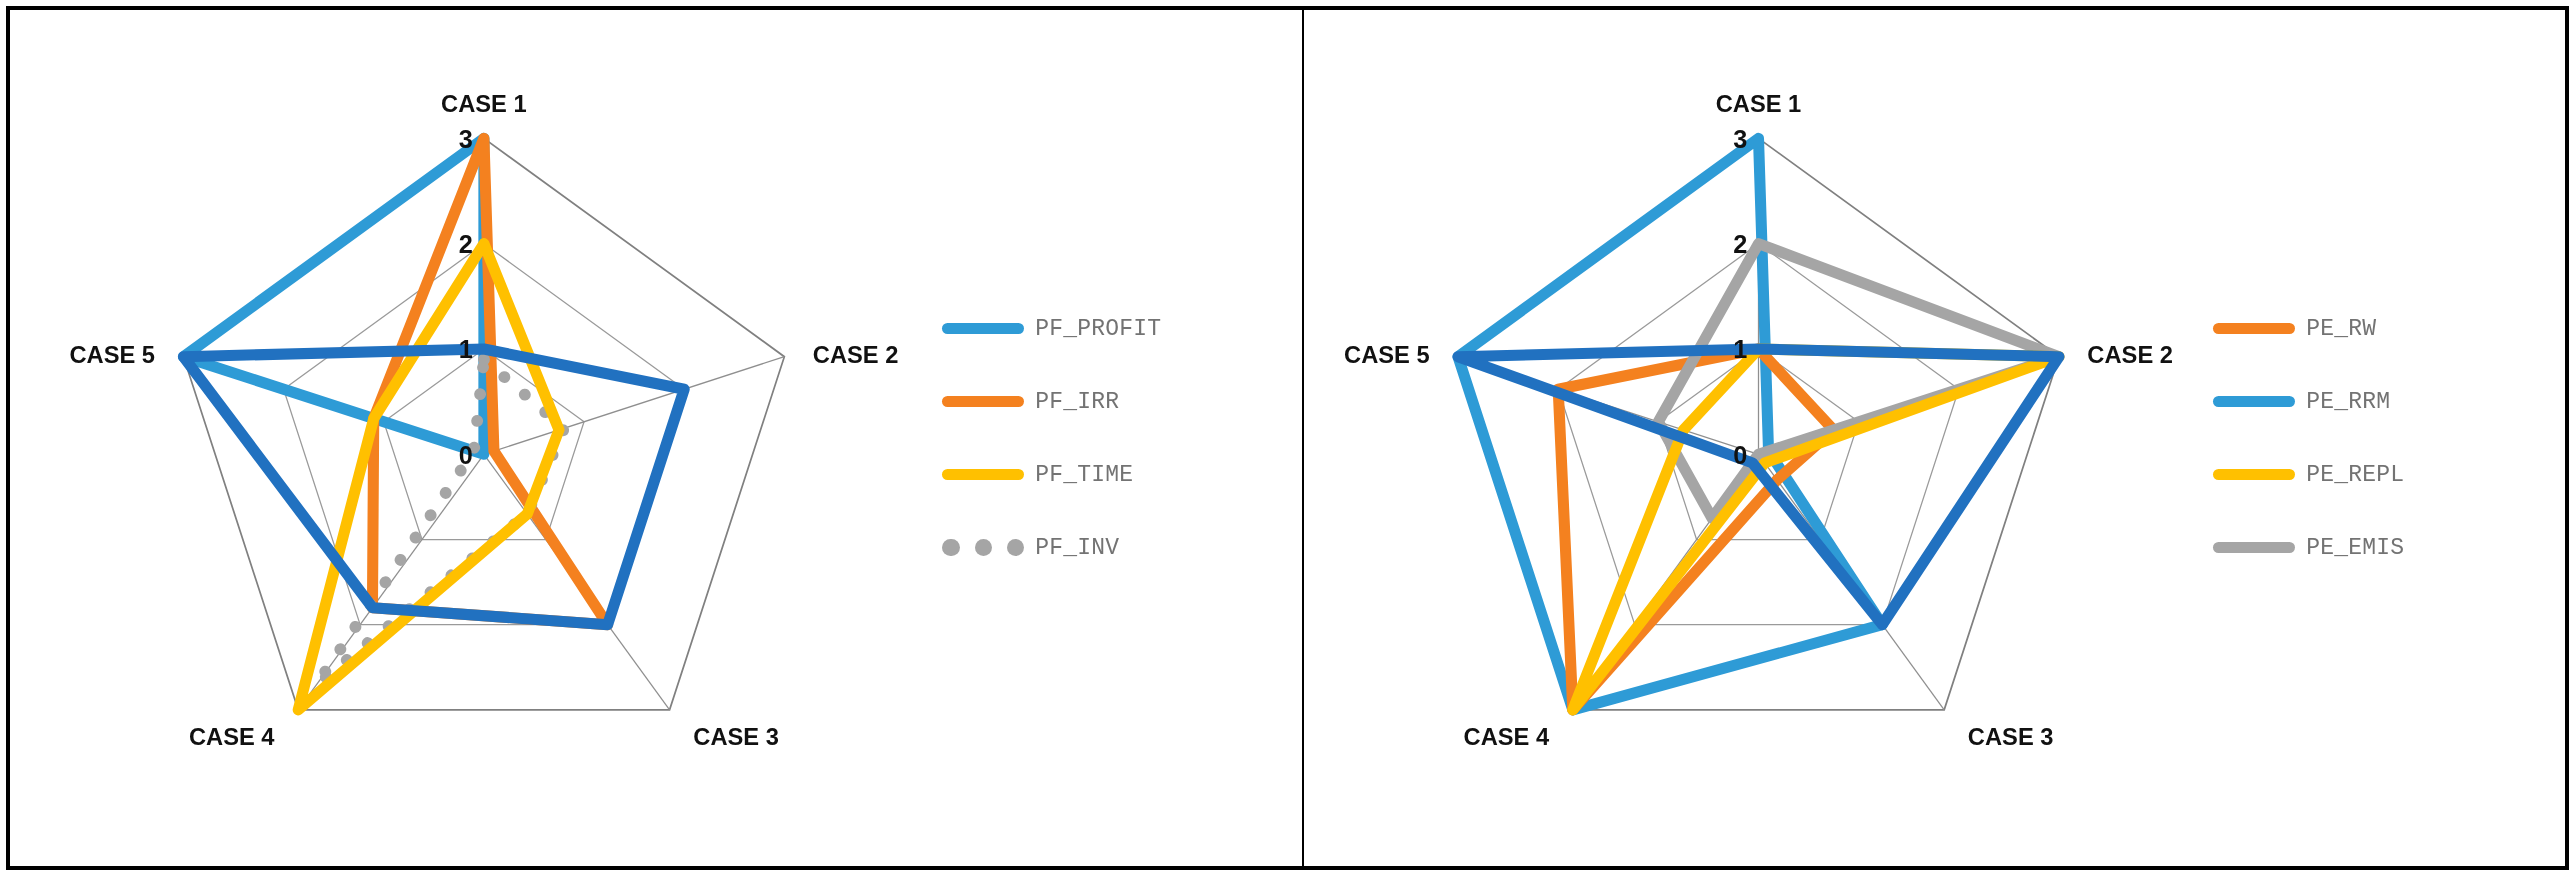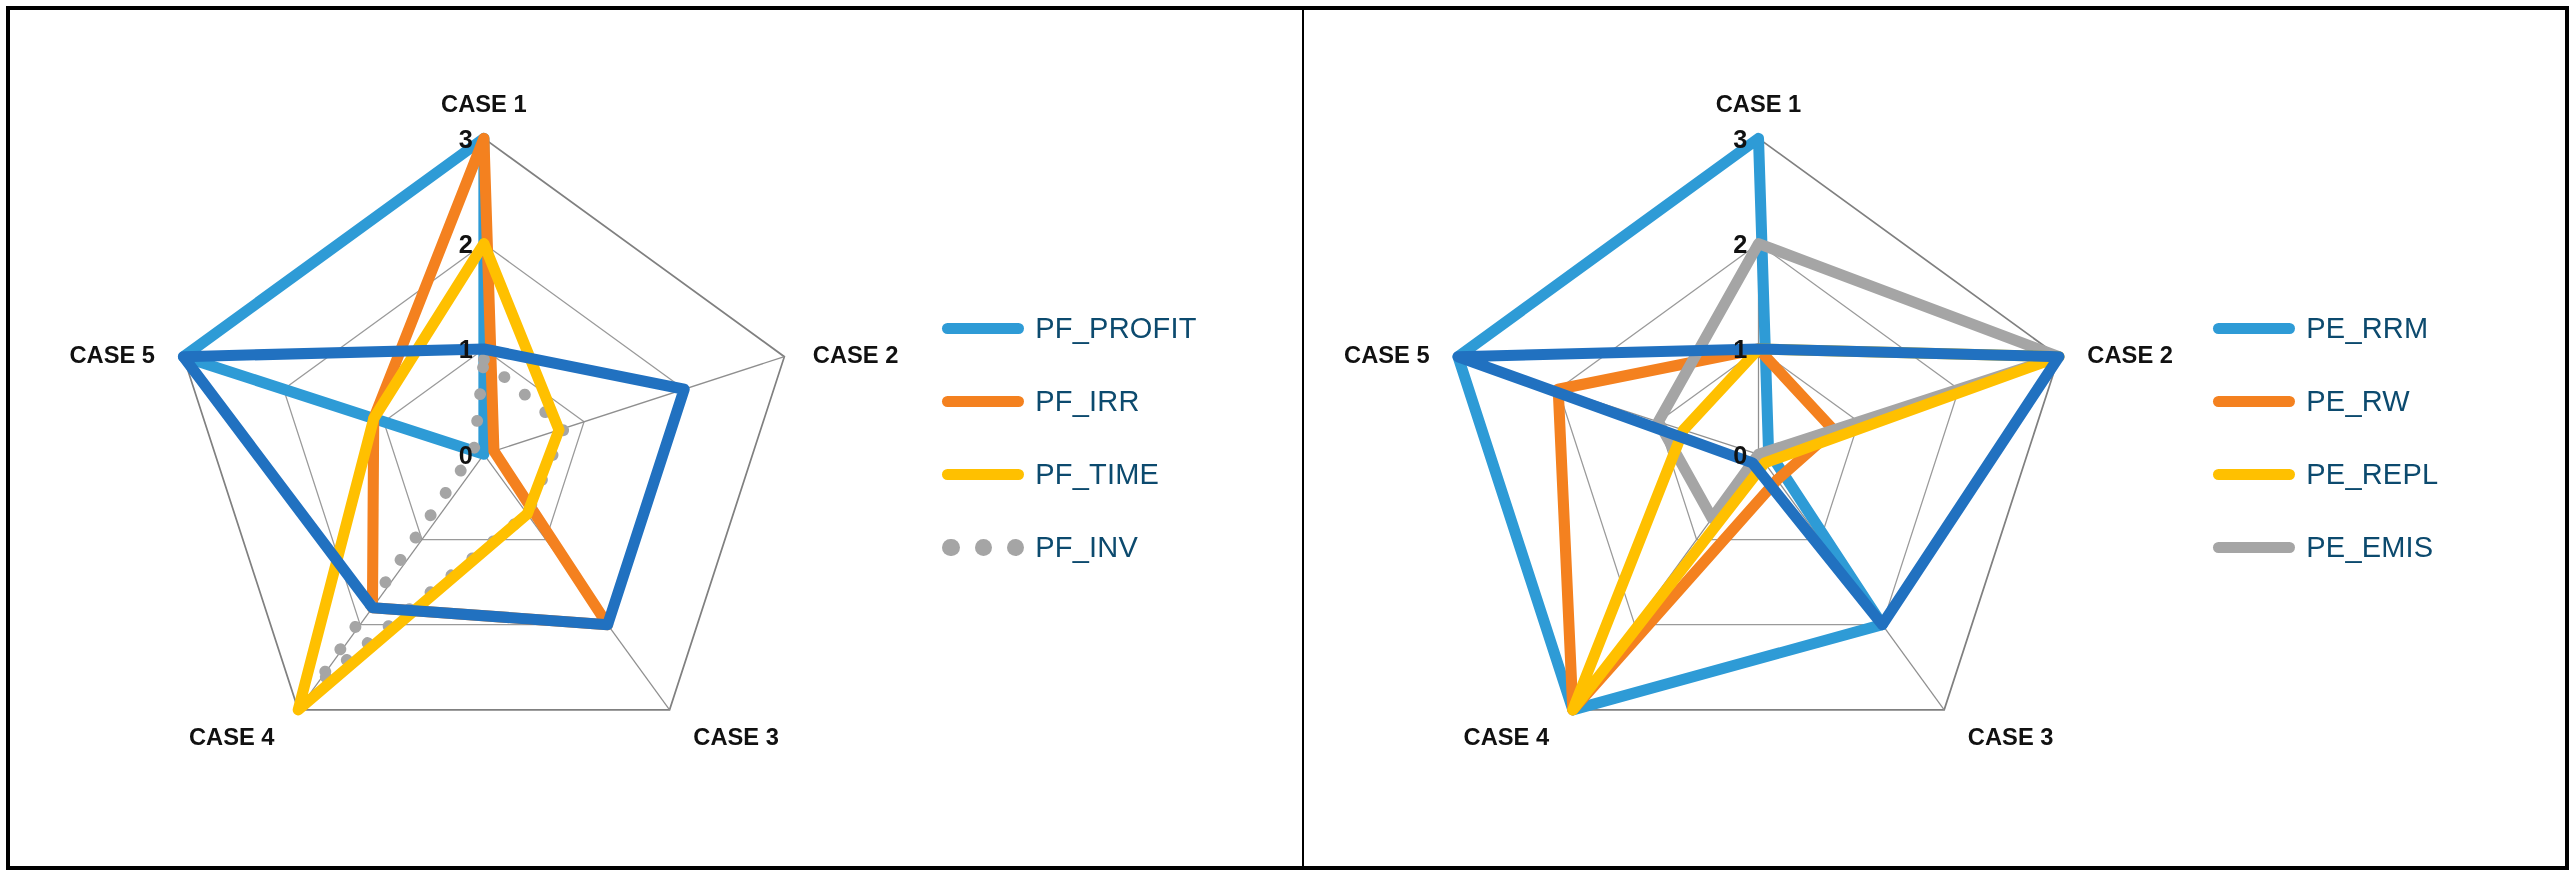--- a/index.html
+++ b/index.html
@@ -75,25 +75,25 @@
     align-items: center;
     justify-content: space-between;
   }
   .legend-swatch.dotted i {
     display: block;
     width: 17.4px;
     height: 17.4px;
     border-radius: 50%;
   }
   .legend-label {
-    font-size: 29px;
-    color: #0c4a6e;
+    font-size: 23px;
+    color: #737373;
     white-space: nowrap;
     letter-spacing: 0.2px;
-    font-family: Liberation Sans, sans-serif;
+    font-family: Liberation Mono, monospace;
   }
 
   .axis-label, .tick-label {
     font-family: "Liberation Sans", sans-serif;
     fill: #111111;
   }
   .axis-label { font-size: 30px; font-weight: 600; }
   .tick-label { font-size: 32px; font-weight: 700; }
 </style>
 </head>
@@ -175,28 +175,28 @@
             <text x="309.9" y="927.6" text-anchor="end" class="axis-label">CASE 4</text>
             <text x="158.6" y="444.4" text-anchor="end" class="axis-label">CASE 5</text>
             <text x="561.0" y="572.0" text-anchor="end" class="tick-label">0</text>
             <text x="561.0" y="438.7" text-anchor="end" class="tick-label">1</text>
             <text x="561.0" y="305.3" text-anchor="end" class="tick-label">2</text>
             <text x="561.0" y="172.0" text-anchor="end" class="tick-label">3</text>
           </svg>
       </div>
       <div class="legend">
         <div class="legend-row">
+          <span class="legend-swatch" style="background: rgb(244, 129, 31);"></span>
+          <span class="legend-label">PE_RW</span>
+        </div>
+        <div class="legend-row">
           <span class="legend-swatch" style="background: rgb(46, 155, 214);"></span>
           <span class="legend-label">PE_RRM</span>
         </div>
         <div class="legend-row">
-          <span class="legend-swatch" style="background: rgb(244, 129, 31);"></span>
-          <span class="legend-label">PE_RW</span>
-        </div>
-        <div class="legend-row">
           <span class="legend-swatch" style="background: rgb(255, 192, 0);"></span>
           <span class="legend-label">PE_REPL</span>
         </div>
         <div class="legend-row">
           <span class="legend-swatch" style="background: rgb(165, 165, 165);"></span>
           <span class="legend-label">PE_EMIS</span>
         </div>
       </div>
     </div>
 

